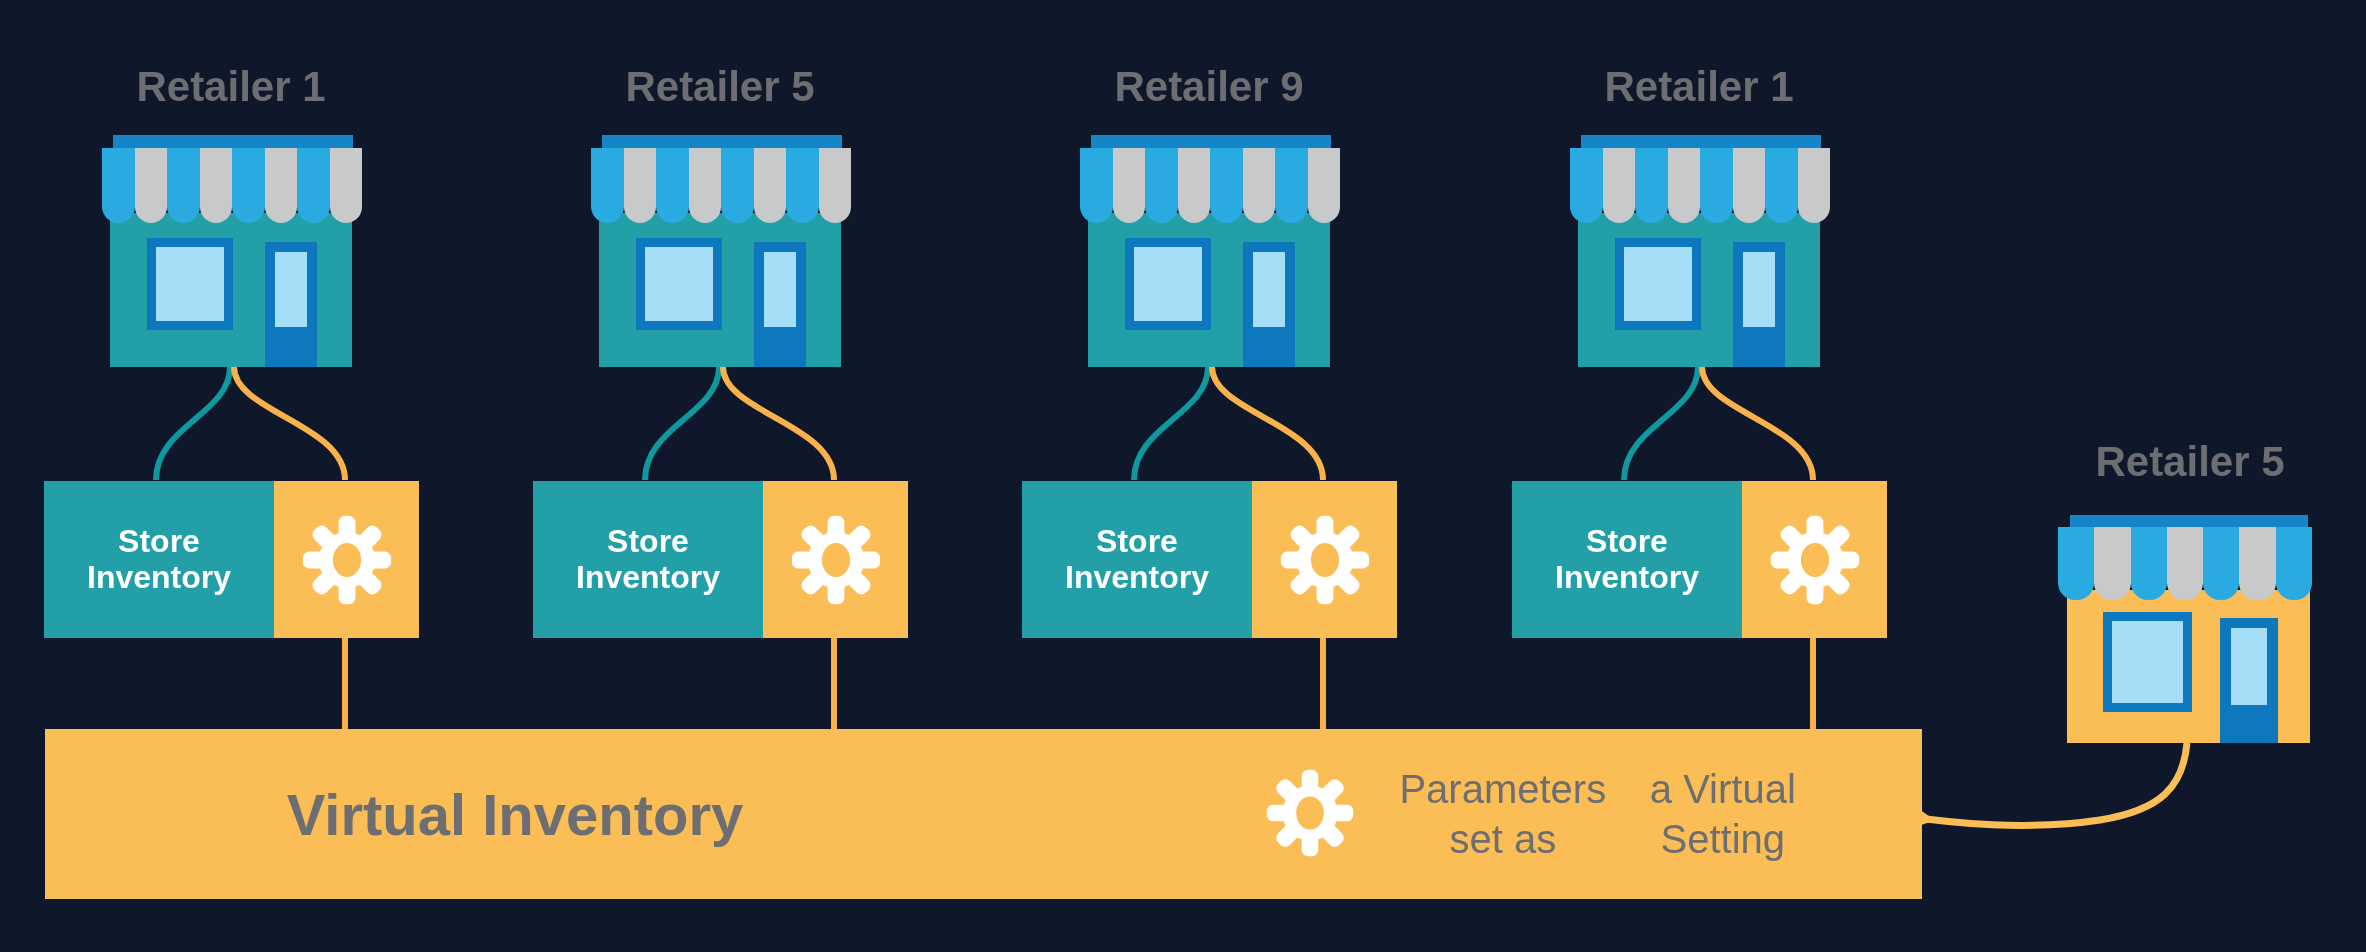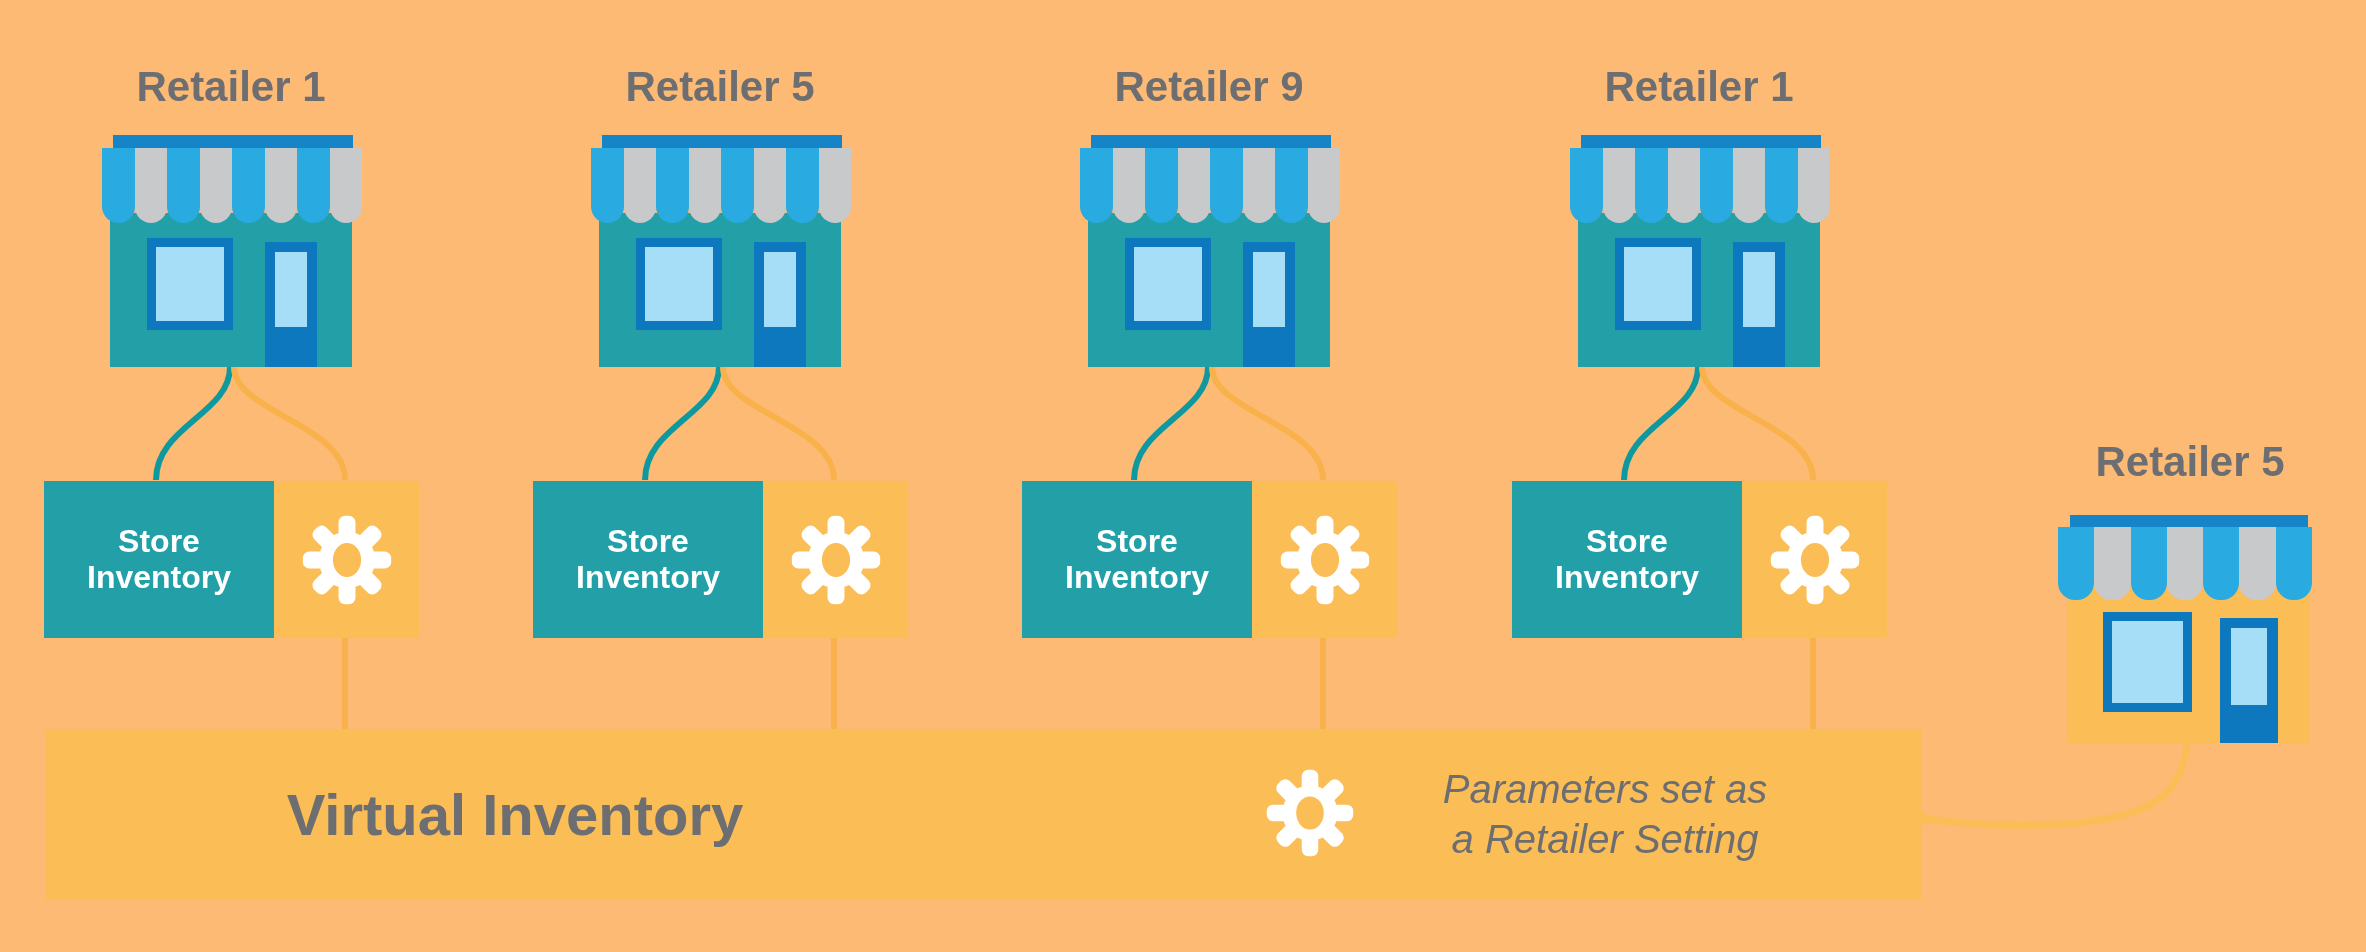--- a/index.html
+++ b/index.html
@@ -1,17 +1,17 @@
 <!DOCTYPE html>
 <html style="--c-teal: #239FA8; --c-teal-line: #0E98A0; --c-cyan: #29ABE2; --c-topbar-blue: #1585C8; --c-dark-blue: #0E78BE; --c-light-blue: #A6DEF8; --c-gray: #C8C9CB; --c-orange: #FBBD55; --c-orange-line: #F9B24B; --c-text-gray: #6D6E71;"><head>
 <meta charset="utf-8">
 <style>
   html,body{margin:0;padding:0;background:#fff;}
   .canvas{
-    position:relative;width:2366px;height:952px;background:#fdba74;overflow:hidden;
+    position:relative;width:2366px;height:952px;background:#0f172a;overflow:hidden;
     font-family:"Liberation Sans",sans-serif;
   }
 
   
   .g1{--L:44px;} .g2{--L:533px;} .g3{--L:1022px;} .g4{--L:1512px;}
 
   
   .retailer-label{
     position:absolute;top:66px;left:var(--L);width:374px;text-align:center;
     font-size:42px;font-weight:bold;color:var(--c-text-gray,#6D6E71);line-height:1;
@@ -57,22 +57,22 @@
   
   .vi-bar{position:absolute;left:45px;top:729px;width:1840px;height:170px;background:var(--c-orange,#FBBD55);padding-left:37px;}
   .vi-label{
     position:absolute;left:0;top:0;width:940px;height:100%;
     display:flex;align-items:center;justify-content:center;
     font-size:58px;font-weight:bold;color:var(--c-text-gray,#6D6E71);
   }
   .vi-gear{position:absolute;left:1219px;top:38px;width:92px;height:92px;}
   .vi-note{
     position:absolute;left:1340px;top:40px;width:440px;height:90px;
-    display:flex;flex-direction:column;align-items:center;justify-content:center;
-    font-size:40px;line-height:1.25;color:var(--c-text-gray,#6D6E71);text-align:center;font-style:italic;
+    display:flex;align-items:center;justify-content:center;
+    font-size:40px;line-height:1.25;color:var(--c-text-gray,#6D6E71);text-align:center;
   }
 
   
   .wires{position:absolute;left:0;top:0;width:2366px;height:952px;pointer-events:none;}
   .wire-teal{fill:none;stroke:var(--c-teal-line,#0E98A0);stroke-width:6;}
   .wire-orange{fill:none;stroke:var(--c-orange-line,#F9B24B);stroke-width:6;}
   .wire-arrow{fill:none;stroke:var(--c-orange,#FBBD55);stroke-width:7;}
 </style>
 </head>
 <body>
@@ -267,17 +267,17 @@
       </div>
   </div>
 
   <div class="vi-bar">
     <div class="vi-label">Virtual Inventory</div>
     <svg class="vi-gear">
         <use href="#gear"></use>
       </svg>
     <div class="vi-note">
       <span>Parameters set as</span>
-      <span>a Retailer Setting</span>
+      <span>a Virtual Setting</span>
     </div>
   </div>
 
 </div>
 
 </body></html>

